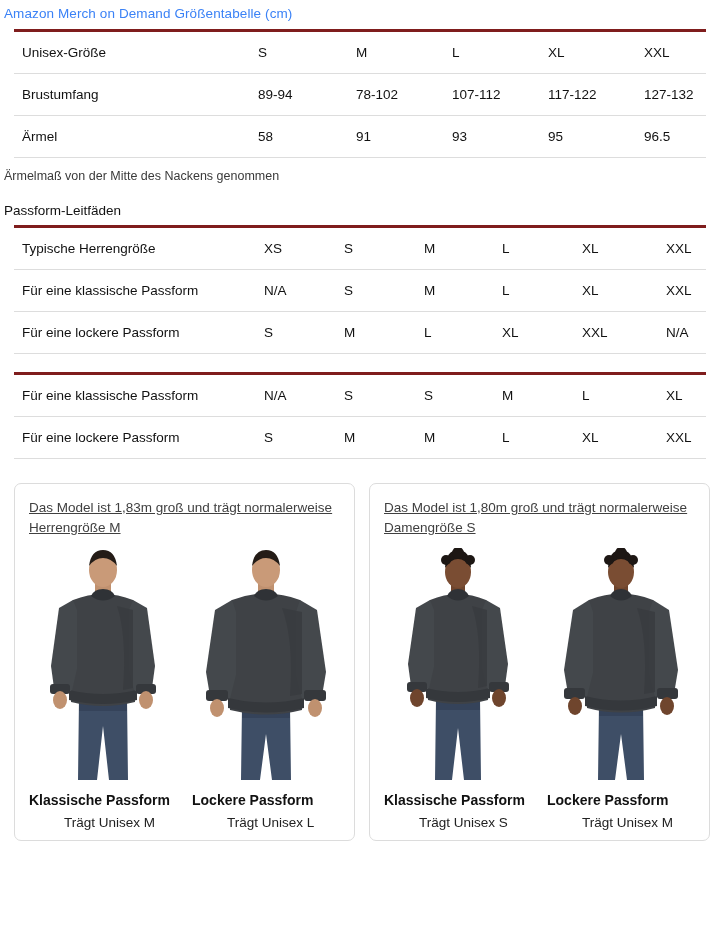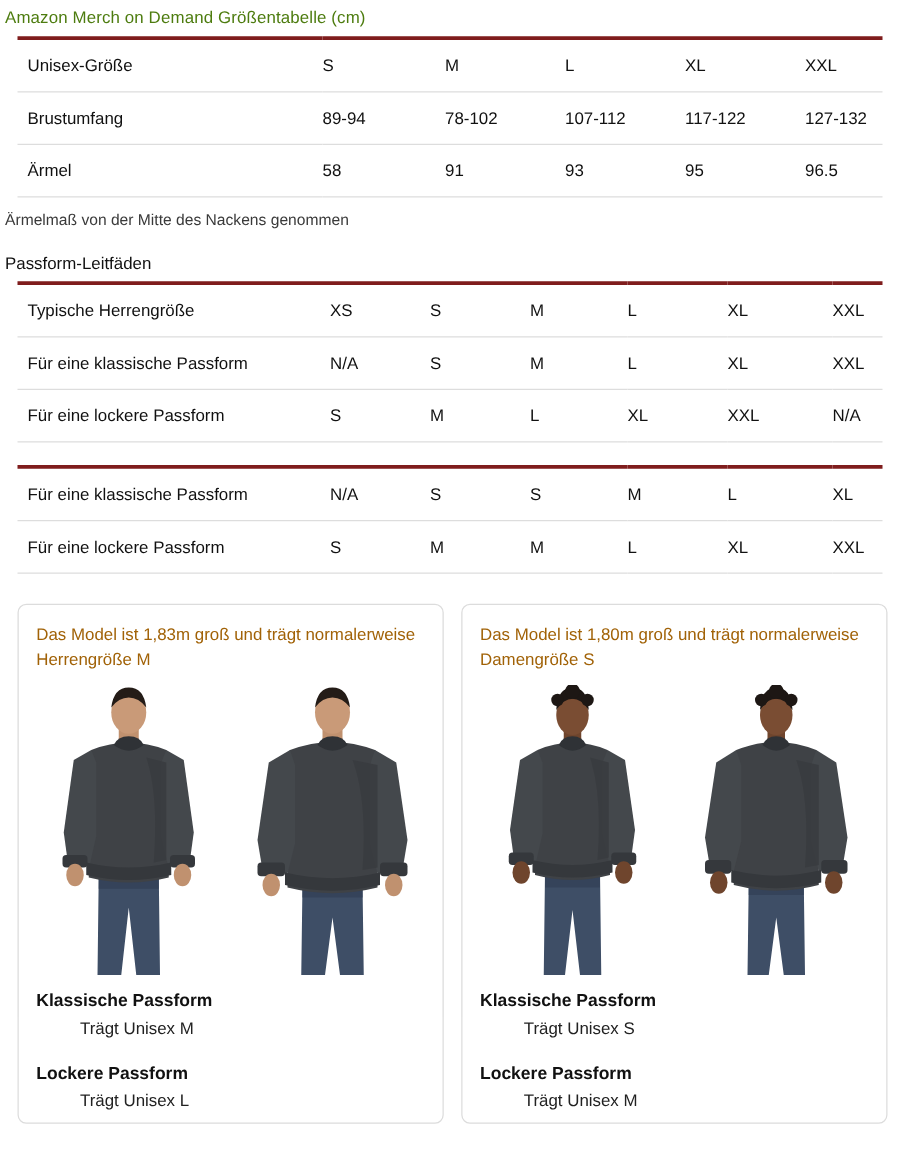--- a/index.html
+++ b/index.html
@@ -16,21 +16,21 @@
     -webkit-font-smoothing: antialiased;
   }
   .page {
     width: 720px;
     min-height: 925px;
     padding: 0 0 4px 0;
     position: relative;
   }
   .doc-title {
     font-size: 13.5px;
-    color: #4d7c0f;
+    color: #3b82f6;
     padding: 6px 0 8px 4px;
     letter-spacing: 0.1px;
   }
 
   
   table.sz {
     width: 692px;
     margin-left: 14px;
     border-collapse: collapse;
     table-layout: fixed;
@@ -84,42 +84,42 @@
   .card {
     flex: 1 1 0;
     border: 1px solid #dcdcdc;
     border-radius: 7px;
     padding: 14px 14px 10px 14px;
     min-height: 355px;
   }
   .card-title {
     font-size: 13.5px;
     line-height: 1.45;
-    color: #a16207;
+    color: #404040;
     margin-bottom: 10px;
     min-height: 40px;
+    text-decoration: underline;
   }
   .figures {
     display: flex;
     gap: 8px;
     justify-content: space-between;
     align-items: flex-end;
     height: 232px;
   }
   .figure {
     width: 148px;
     height: 232px;
     position: relative;
   }
   .caption-row {
     display: flex;
-    gap: 20px;
+    gap: 8px;
     justify-content: space-between;
     margin-top: 12px;
-    flex-direction: column;
   }
   .cap {
     width: 148px;
   }
   .cap .fit {
     font-size: 14px;
     font-weight: bold;
     color: #111111;
     margin-bottom: 7px;
   }

